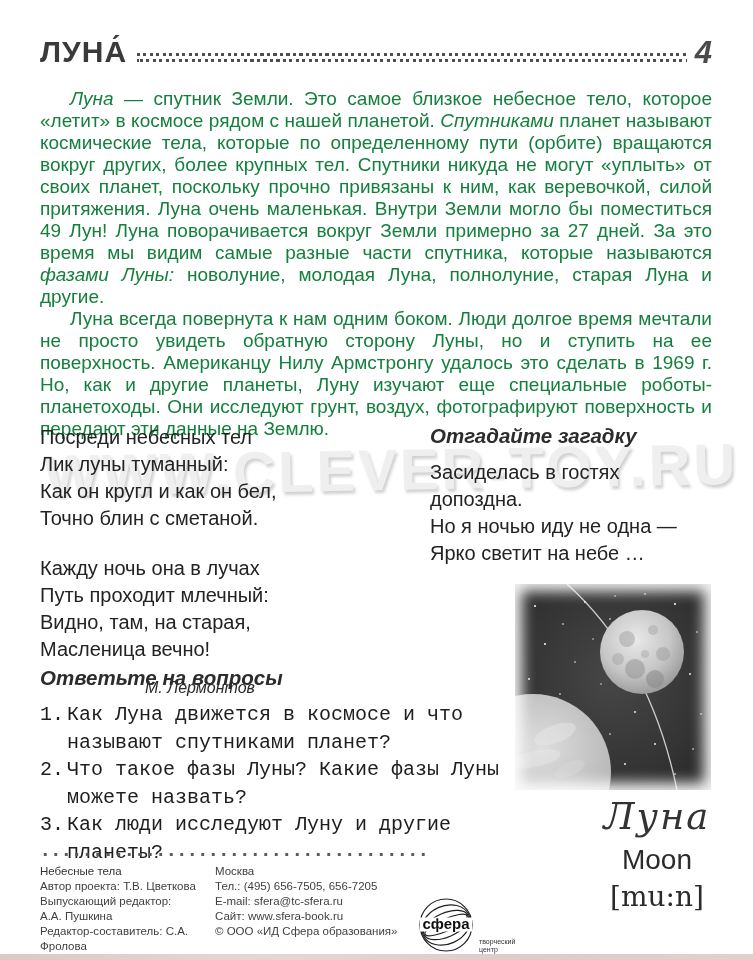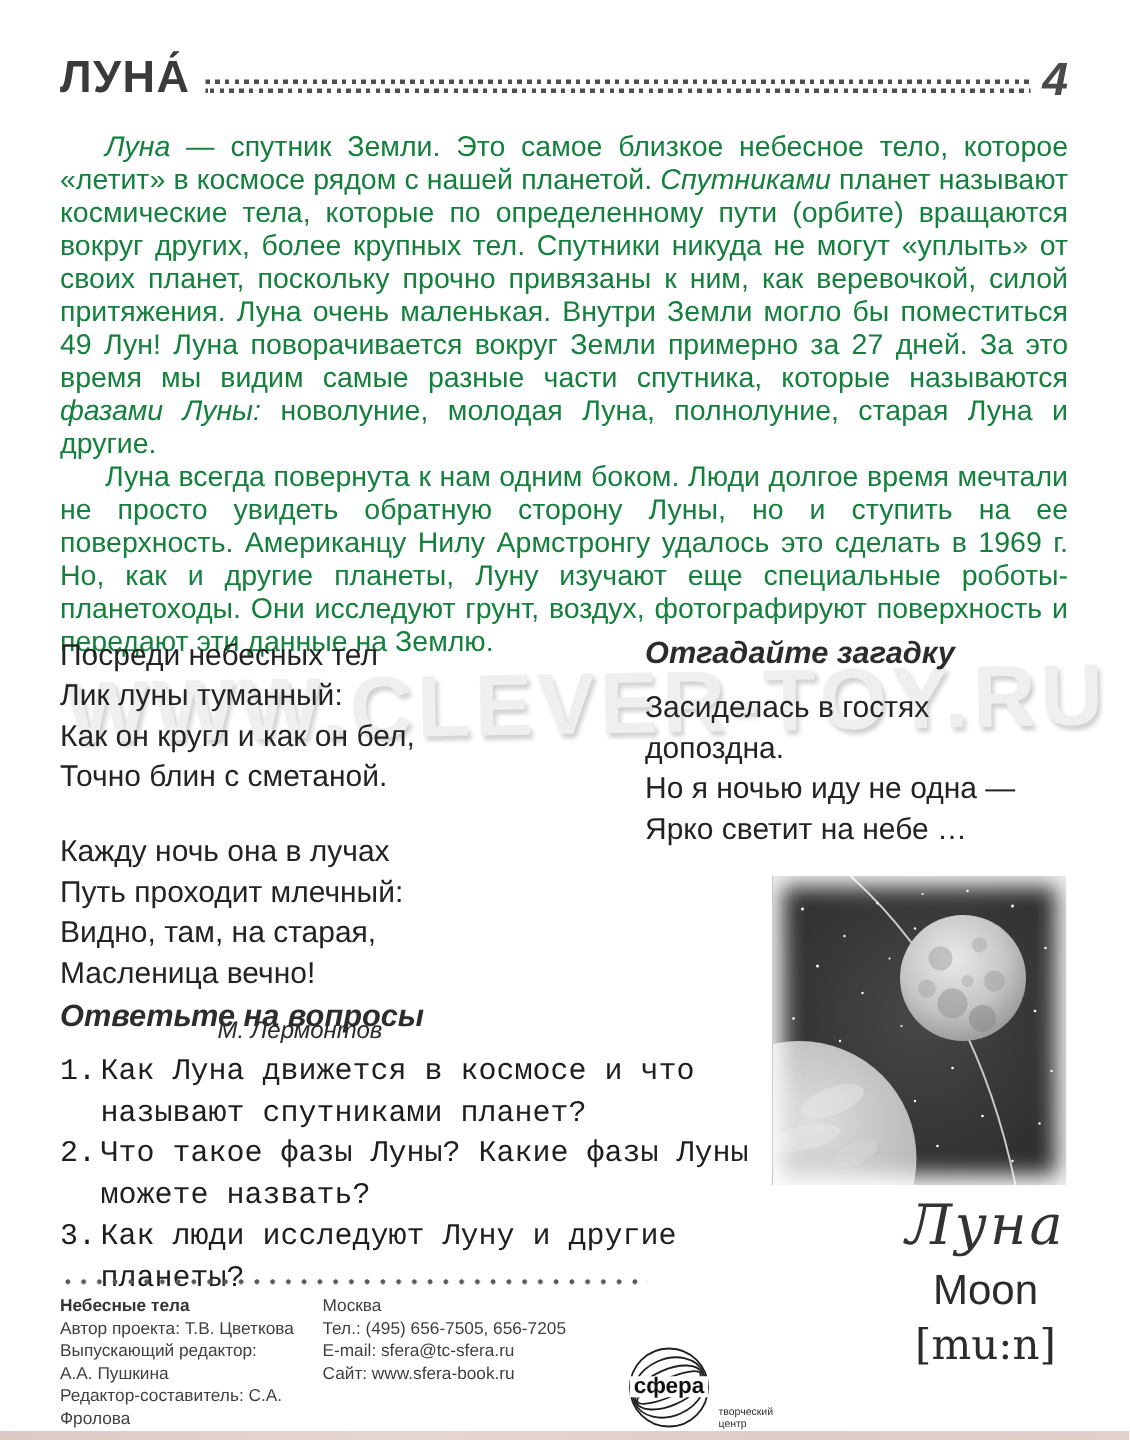--- a/index.html
+++ b/index.html
@@ -58,21 +58,21 @@
   .vocab-tr{font-family:"DejaVu Serif",serif;font-size:28px;line-height:36px;color:#2b2b2b;}
   
   #footer{left:40px;top:852px;width:672px;}
   .footer-sep{width:392px;height:5px;margin-bottom:7px;
     background-image:radial-gradient(circle,#5a5a5a 1.5px,transparent 1.8px);
     background-size:10.5px 5px;background-repeat:repeat-x;}
   .footer-cols{display:flex;}
   .fcol{font-size:11.5px;line-height:15px;color:#3f3f3f;}
   .fcol-1{width:175px;}
   .fcol-2{width:200px;}
-  .fcol-title{font-weight:700;color:#333;}
+  .fcol-title{font-weight:400;color:#333;}
   .logo-block{display:flex;align-items:flex-end;margin-left:2px;}
   .logo-tagline{font-size:7px;line-height:8px;color:#333;width:48px;margin-left:4px;text-transform:lowercase;}
   
   #page-edge{left:0;top:954px;width:753px;height:6px;background:linear-gradient(90deg,#dcc9c4,#e6d6d1 35%,#dfcbc7 70%,#e2d0cb);}
 </style>
 </head>
 <body>
 
 <div id="watermark">WWW.CLEVER-TOY.RU</div>
 
@@ -210,20 +210,21 @@
           <div class="fline">А.А. Пушкина</div>
           <div class="fline">Редактор-составитель: С.А. Фролова</div>
         </div>
     </div>
     <div class="fcol fcol-2">
       <div>
           <div class="fline">Москва</div>
           <div class="fline">Тел.: (495) 656-7505, 656-7205</div>
           <div class="fline">E-mail: sfera@tc-sfera.ru</div>
           <div class="fline">Сайт: www.sfera-book.ru</div>
+          <div class="fline">© ООО «ИД Сфера образования»</div>
         </div>
     </div>
     <div class="logo-block">
       <svg width="58" height="58" viewBox="0 0 58 58">
         <g fill="none" stroke="#1f1f1f" stroke-width="1.2">
           <ellipse cx="29" cy="29" rx="26" ry="26"></ellipse>
           <ellipse cx="29" cy="29" rx="25" ry="19" transform="rotate(-24 29 29)"></ellipse>
           <ellipse cx="29" cy="29" rx="24" ry="12" transform="rotate(-24 29 29)"></ellipse>
           <ellipse cx="29" cy="29" rx="23" ry="6" transform="rotate(-24 29 29)"></ellipse>
         </g>

